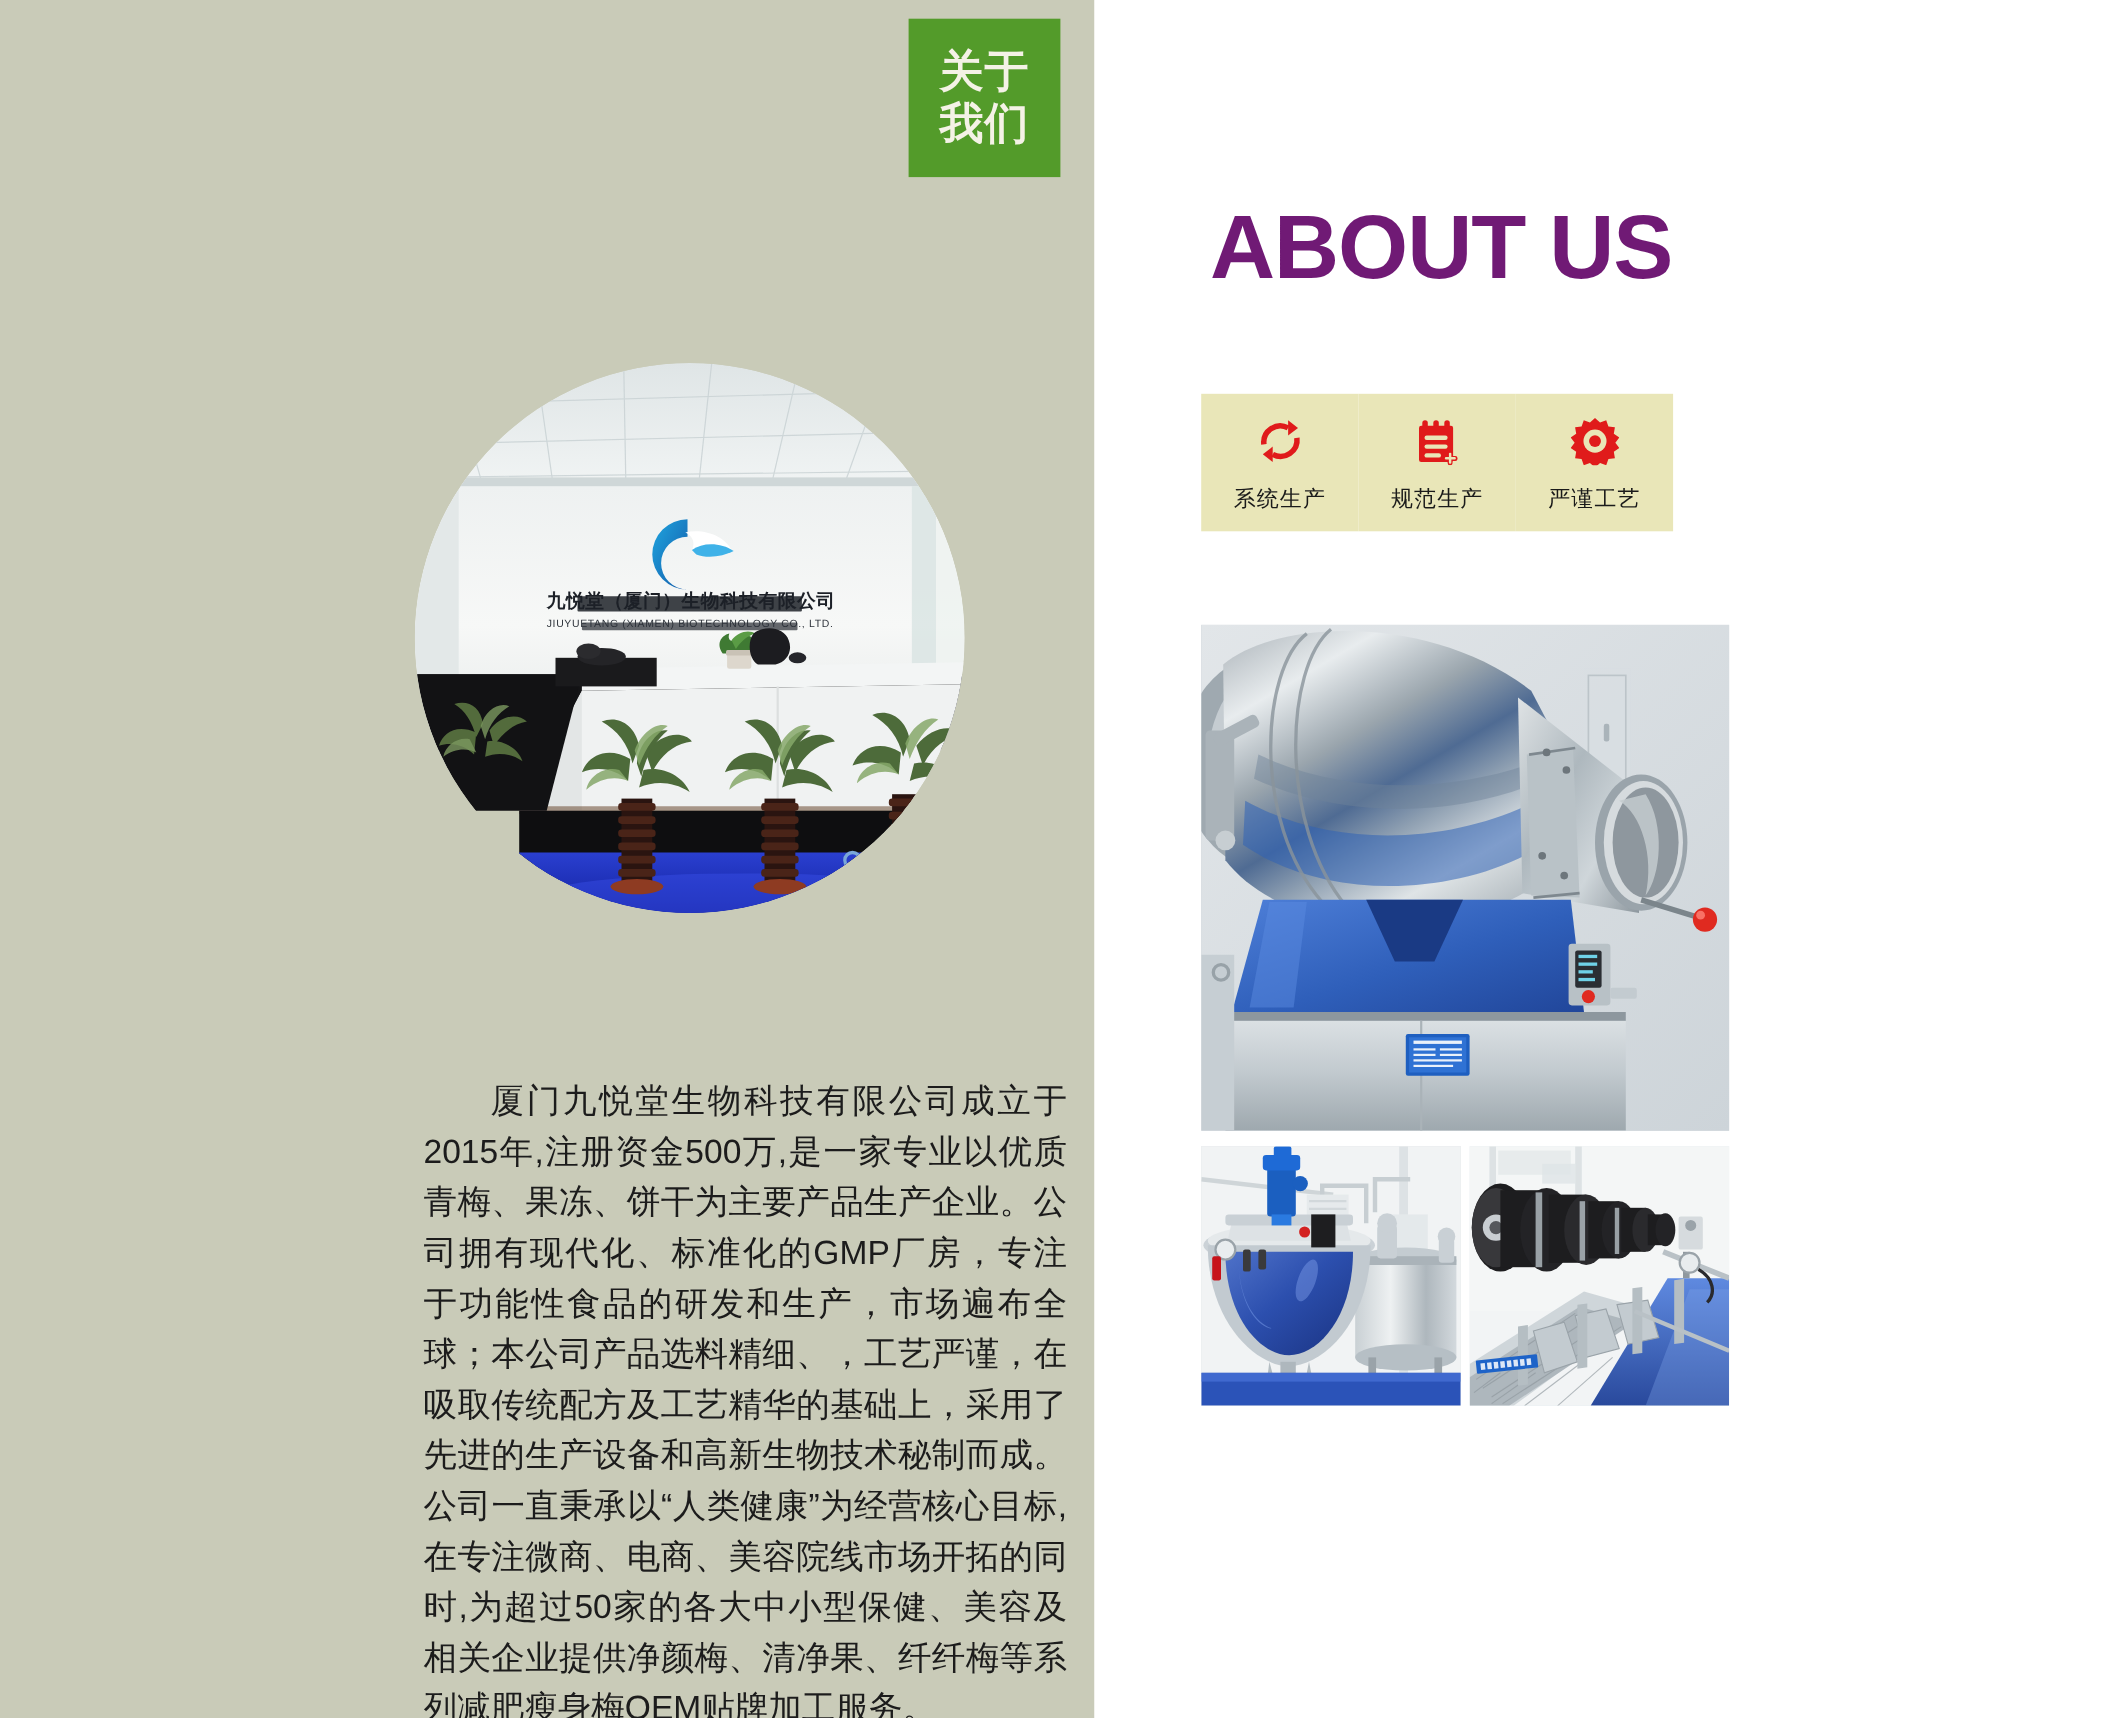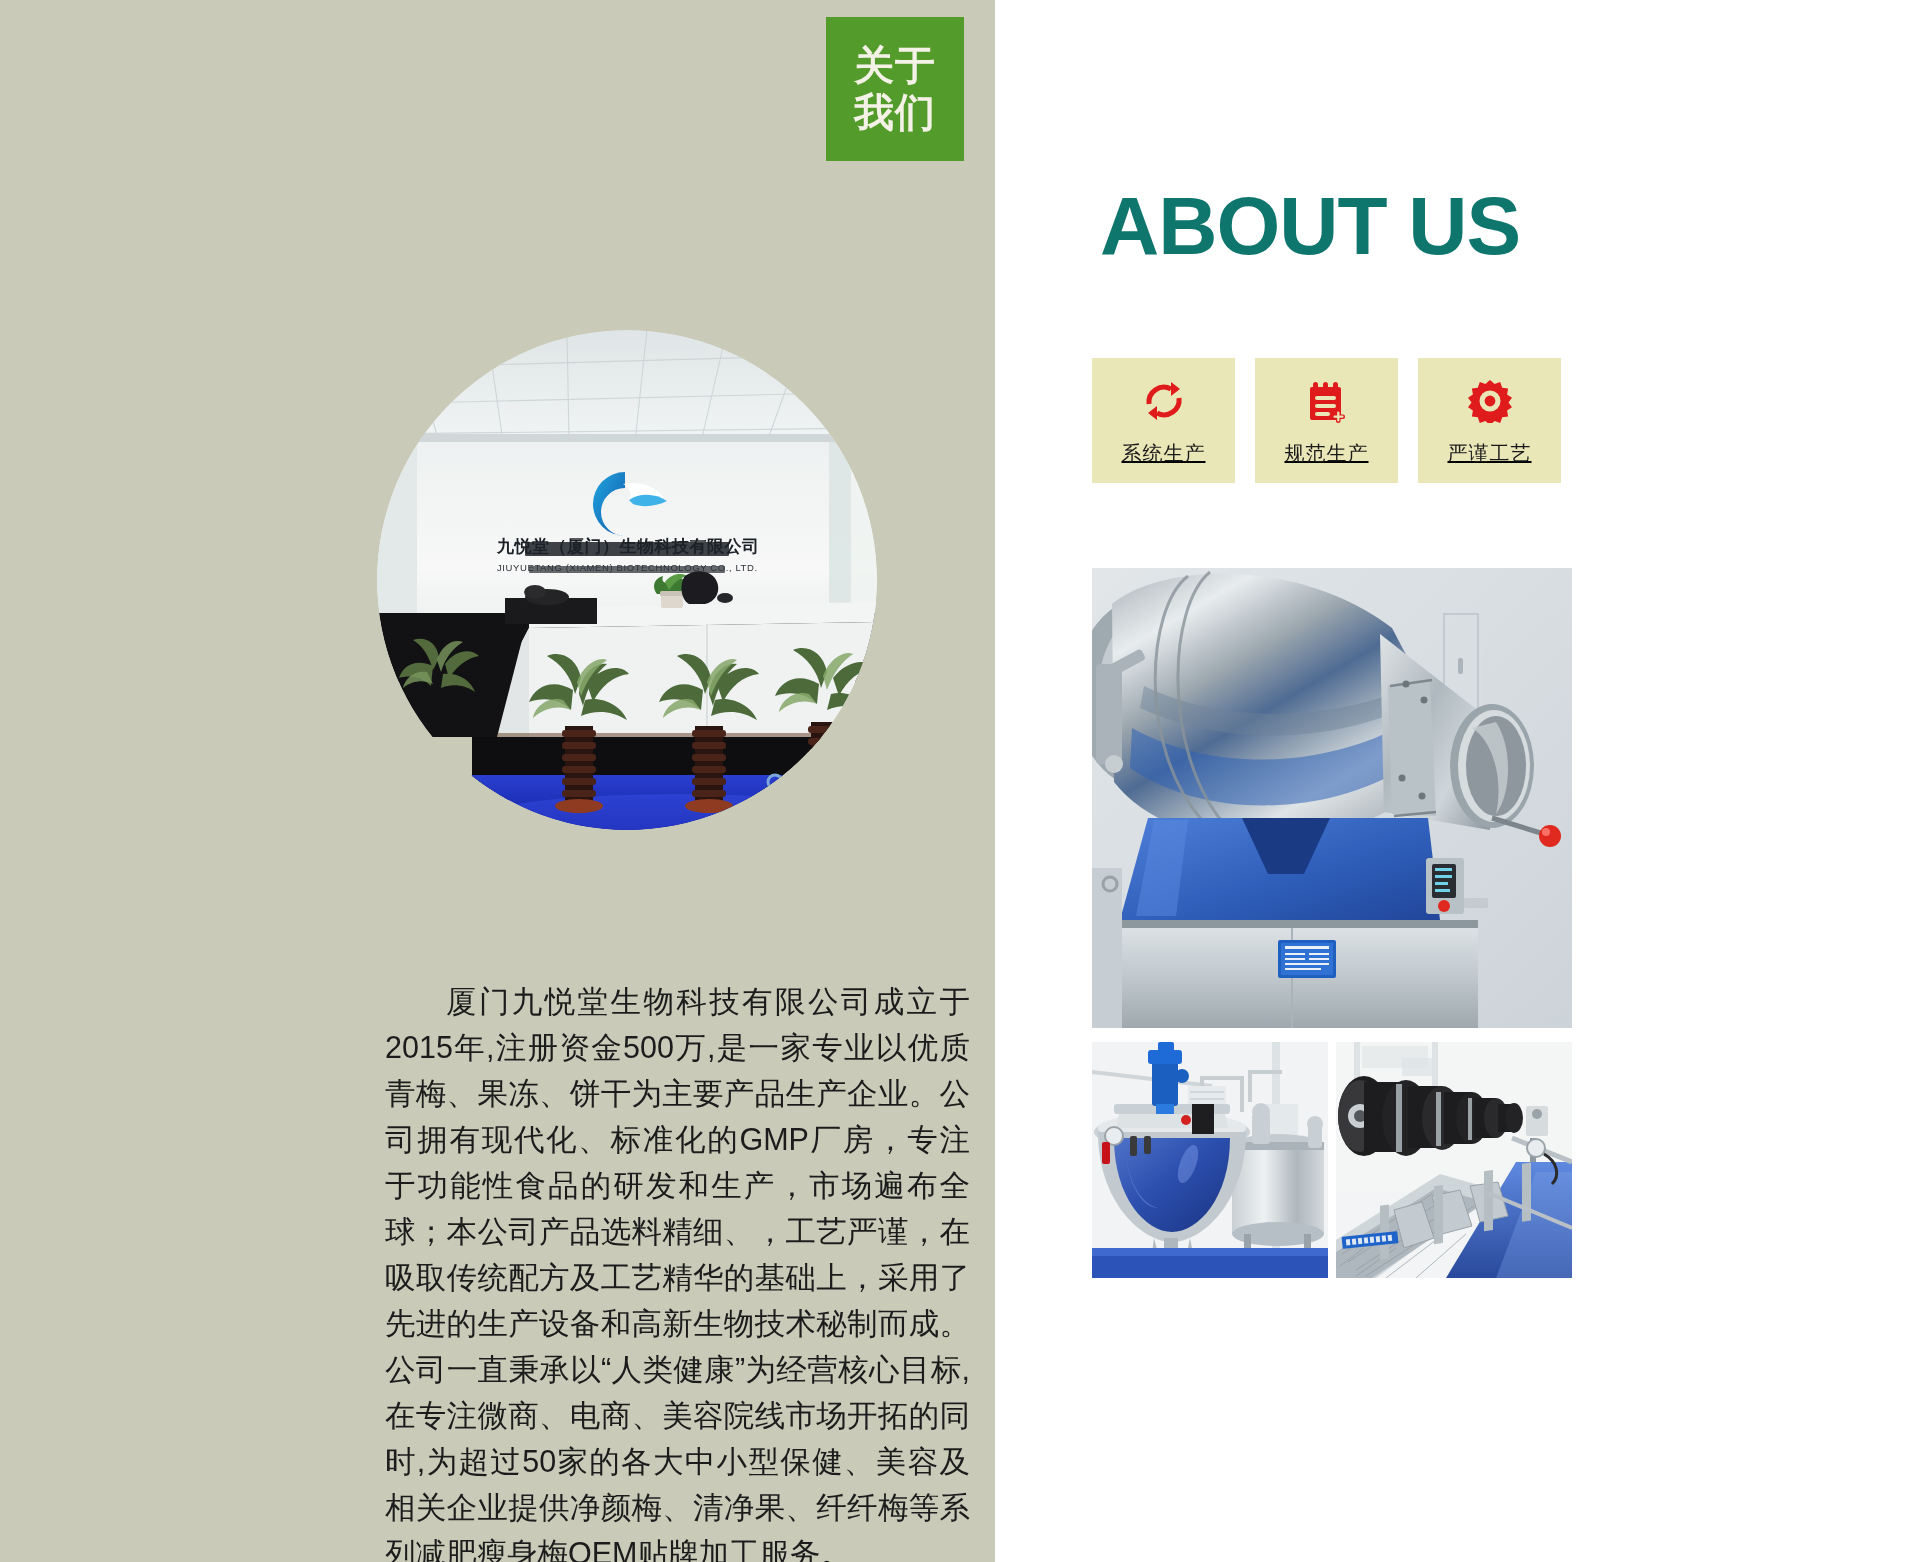--- a/index.html
+++ b/index.html
@@ -64,29 +64,29 @@
   
   #right-panel {
     position:absolute; left:995px; top:0;
     width:925px; height:1562px;
     background:#ffffff;
   }
 
   #about-us-title {
     position:absolute; left:1100px; top:185px;
     font-size:82px; font-weight:700;
-    color:#0f766e;
+    color:#701a75;
     letter-spacing:-1px;
     line-height:1;
   }
 
   
   #feature-row {
     position:absolute; left:1092px; top:358px;
-    display:flex; gap:20px;text-decoration:underline;
+    display:flex; 
   }
   .feature-box {
     width:143px; height:125px;
     background:#e9e6b8;
     display:flex; flex-direction:column;
     align-items:center; justify-content:flex-start;
     padding-top:18px;
   }
   .feature-icon {
     width:50px; height:50px;

